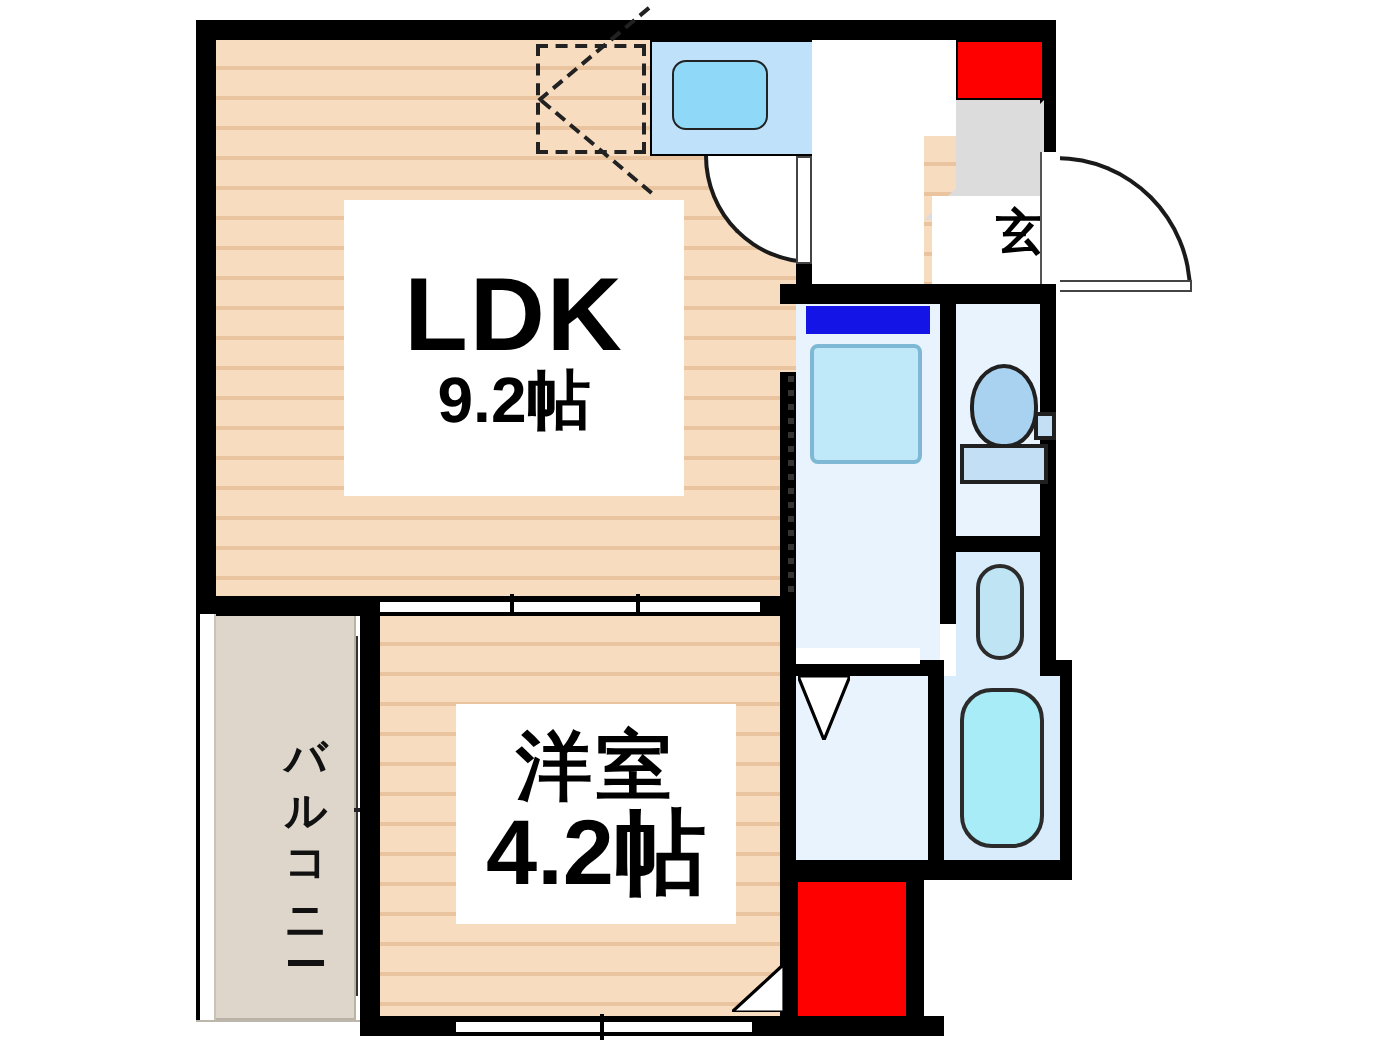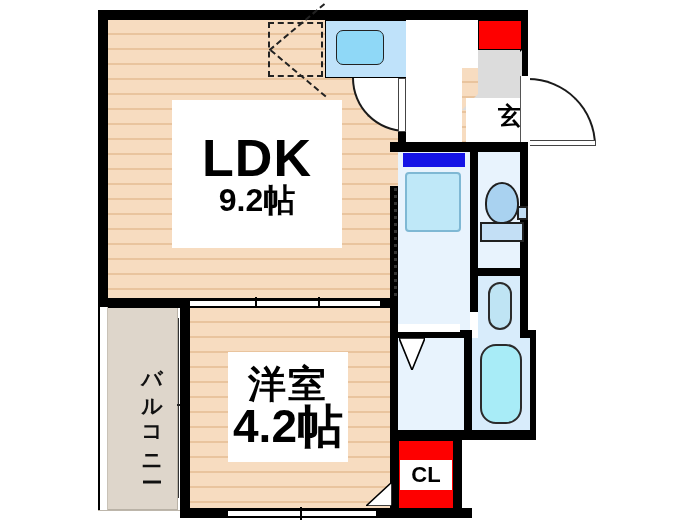--- a/index.html
+++ b/index.html
@@ -196,21 +196,21 @@
 
   <div class="abs wall" style="left:108px; top:298px; width:290px; height:10px;"></div>
 
   <div class="abs window" style="left:190px; top:299px; width:190px; height:9px;"></div>
   <div class="abs win-mullion" style="left:255px; top:297px; width:2px; height:13px;"></div>
   <div class="abs win-mullion" style="left:318px; top:297px; width:2px; height:13px;"></div>
 
   <div class="abs wood" style="left:190px; top:308px; width:200px; height:200px;"></div>
   <div class="abs wall" style="left:390px; top:306px; width:8px; height:204px;"></div>
 
-  <div class="abs label-plate" style="left:228px; top:352px; width:120px; height:110px;">
+  <div class="abs label-plate" style="left:228px; top:352px; width:140px; height:110px;">
     <div class="lbl-room-1">洋室</div>
     <div class="lbl-room-2">4.2帖</div>
   </div>
 
   <div class="abs window" style="left:228px; top:509px; width:148px; height:9px;"></div>
   <div class="abs win-mullion" style="left:300px; top:507px; width:2px; height:13px;"></div>
 
   <svg class="abs" style="left:366px; top:480px; width:26px; height:26px;" viewBox="0 0 26 26">
     <polygon points="0,26 26,26 26,2" fill="#ffffff" stroke="#000" stroke-width="1.6"></polygon>
   </svg>
@@ -259,19 +259,16 @@
 
   <svg class="abs" style="left:399px; top:338px; width:26px; height:32px;" viewBox="0 0 26 32">
     <polygon points="0,0 26,0 13,32" fill="#ffffff" stroke="#000" stroke-width="1.6"></polygon>
   </svg>
 
   <div class="abs wall" style="left:464px; top:338px; width:8px; height:96px;"></div>
   <div class="abs tile-bath2" style="left:472px; top:338px; width:58px; height:92px;"></div>
   <div class="abs tub" style="left:480px; top:344px; width:42px; height:80px;"></div>
 
   <div class="abs red-box" style="left:398px; top:440px; width:56px; height:72px;"></div>
-  <div class="abs label-plate" style="left:400px; top:460px; width:52px; height:30px;">
-    <div class="lbl-cl">CL</div>
-  </div>
   <div class="abs wall" style="left:454px; top:432px; width:8px; height:80px;"></div>
   <div class="abs wall" style="left:390px; top:508px; width:72px; height:10px;"></div>
 
 </div>
 
 </body></html>

